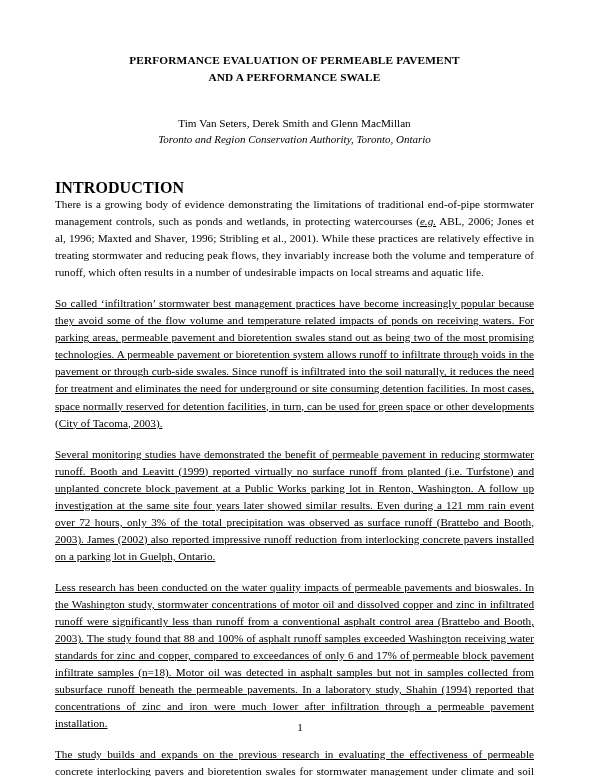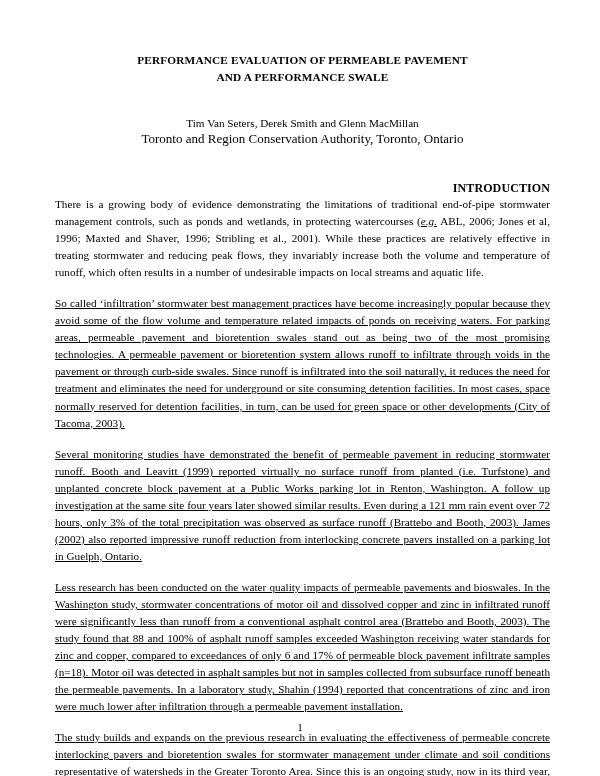--- a/index.html
+++ b/index.html
@@ -12,21 +12,21 @@
     height: 776px;
     font-family: "Liberation Serif", "DejaVu Serif", serif;
     color: #000000;
     position: relative;
     overflow: hidden;
   }
   .page {
     width: 600px;
     height: 776px;
     box-sizing: border-box;
-    padding: 52px 50px 0 55px;
+    padding: 52px 66px 0 55px;
     position: relative;
   }
   .title-block {
     text-align: center;
     margin: 0 0 0 0;
   }
   .title-line {
     font-weight: bold;
     font-size: 11.3px;
     line-height: 16.5px;
@@ -34,30 +34,30 @@
   }
   .author-block {
     text-align: center;
     margin-top: 30px;
   }
   .authors {
     font-size: 11.2px;
     line-height: 16px;
   }
   .affiliation {
-    font-size: 13px;
+    font-size: 11px;
     line-height: 16px;
+    font-style: italic;
   }
   .section-heading {
     font-weight: bold;
-    font-size: 12px;
+    font-size: 16px;
     margin-top: 33px;
     line-height: 16px;
     letter-spacing: 0.1px;
-    text-align: right;
   }
   p.body-par {
     text-align: justify;
     font-size: 11.2px;
     line-height: 17.05px;
     margin: 0;
     padding: 0;
     text-indent: 0;
     -webkit-hyphens: none;
     hyphens: none;

